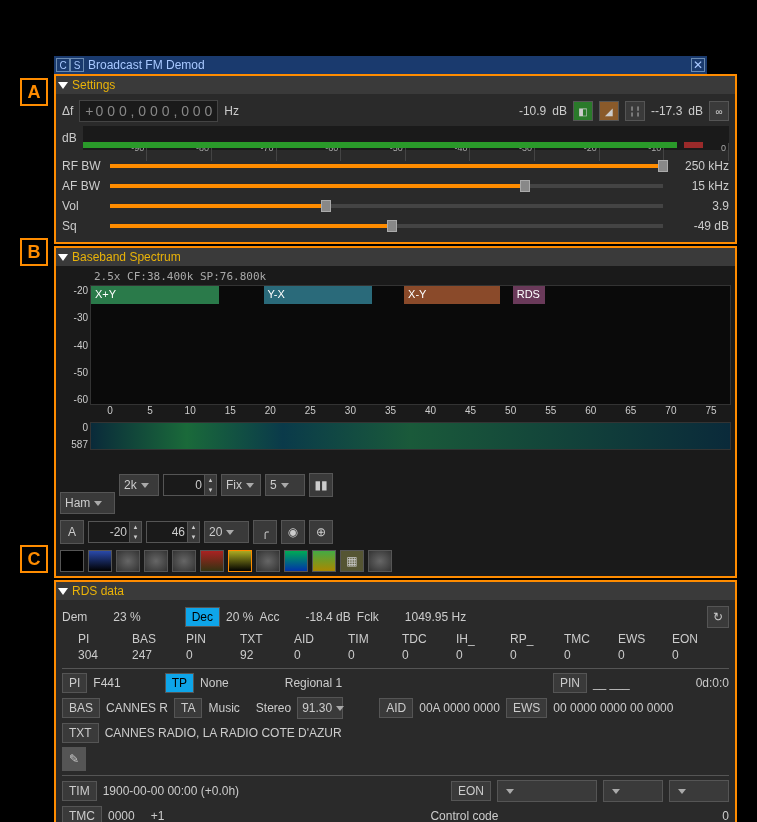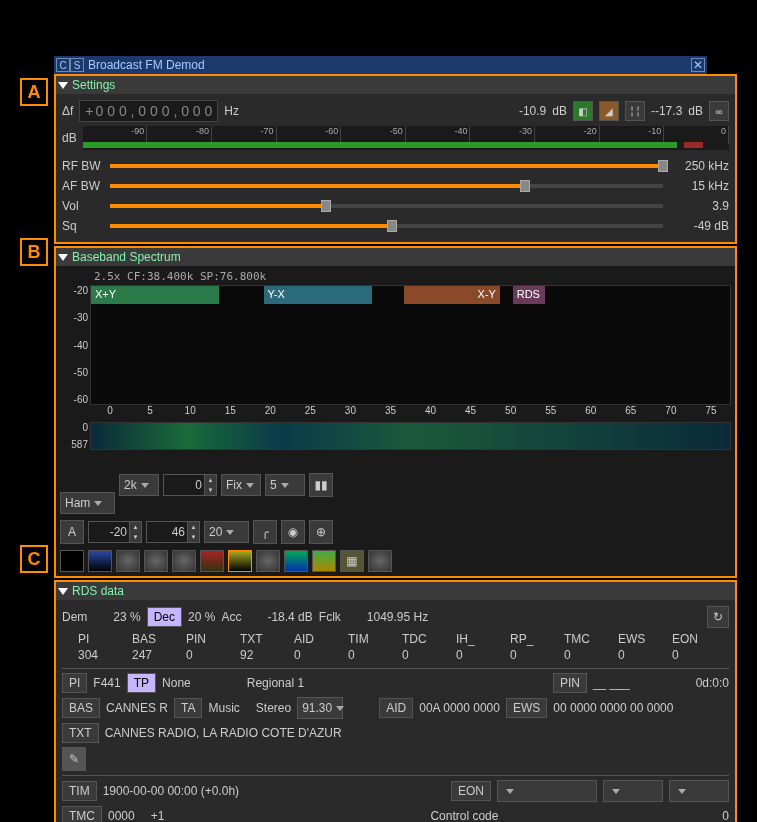--- a/index.html
+++ b/index.html
@@ -4,52 +4,52 @@
 <style>
 * { box-sizing: border-box; margin: 0; padding: 0; font-family: Arial, sans-serif; }
 body { background: #000; color: #ccc; font-size: 12px; width: 757px; }
 .container { position: relative; padding: 50px 20px 20px 20px; }
 .label-box { position: absolute; border: 2px solid #ff8c00; background: #000; color: #ff8c00; font-weight: bold; font-size: 18px; width: 28px; height: 28px; display: flex; align-items: center; justify-content: center; left: 20px; }
 .titlebar { background: linear-gradient(to right, #1a3a6e, #1a3a6e); color: #a8c8ff; height: 18px; display: flex; align-items: center; padding: 0 2px; font-size: 12px; }
 .titlebar .cs { display: flex; gap: 0; margin-right: 4px; }
 .titlebar .cs span { border: 1px solid #6a8ab0; width: 14px; height: 14px; display: flex; align-items: center; justify-content: center; font-size: 10px; }
 .titlebar .close { margin-left: auto; width: 14px; height: 14px; border: 1px solid #6a8ab0; display: flex; align-items: center; justify-content: center; cursor: pointer; }
 .panel { border: 2px solid #ff8c00; background: #2a2a2a; margin-bottom: 2px; }
-.section-header { background: #3a3a3a; color: #86efac; height: 18px; display: flex; align-items: center; padding: 0 2px; font-size: 12px; cursor: pointer; }
+.section-header { background: #3a3a3a; color: #eab308; height: 18px; display: flex; align-items: center; padding: 0 2px; font-size: 12px; cursor: pointer; }
 .section-header .arrow { width: 0; height: 0; border-left: 5px solid transparent; border-right: 5px solid transparent; border-top: 7px solid #fff; margin-right: 4px; }
 .section-body { padding: 6px; }
 .freq-row { display: flex; align-items: center; gap: 6px; margin-bottom: 4px; }
 .freq-digits { background: #1a1a1a; border: 1px solid #444; display: flex; align-items: center; padding: 2px 4px; font-family: monospace; font-size: 14px; }
 .freq-digits span { color: #888; margin: 0 1px; }
 .freq-digits .plus { color: #888; }
 .right-readout { margin-left: auto; display: flex; align-items: center; gap: 6px; }
 .icon-btn { width: 20px; height: 20px; background: #3a3a3a; border: 1px solid #555; display: flex; align-items: center; justify-content: center; cursor: pointer; font-size: 10px; }
 .icon-btn.green { background: #2a7a2a; }
 .icon-btn.orange { background: #8a5a2a; }
 .db-ruler { display: flex; align-items: center; gap: 6px; margin-bottom: 6px; }
 .db-scale { flex: 1; position: relative; height: 24px; background: #1a1a1a; }
-.db-scale .ticks { display: flex; position: absolute; top: 0; width: 100%; height: 12px; }
+.db-scale .ticks { display: flex; position: absolute; top: 17px; width: 100%; height: 12px; }
 .db-scale .ticks span { flex: 1; font-size: 9px; color: #aaa; text-align: right; border-right: 1px solid #444; height: 18px; padding-right: 2px;}
 .db-scale .bar { position: absolute; bottom: 2px; left: 0; height: 6px; background: #2a9a2a; width: 92%; }
 .db-scale .bar2 { position: absolute; bottom: 2px; right: 4%; height: 6px; background: #9a2a2a; width: 3%; }
 .slider-row { display: flex; align-items: center; gap: 6px; height: 20px; }
 .slider-label { width: 42px; }
 .slider-track { flex: 1; height: 4px; background: #444; position: relative; }
 .slider-fill { position: absolute; left: 0; top: 0; height: 100%; background: #ff8c00; }
 .slider-handle { position: absolute; top: -4px; width: 10px; height: 12px; background: #888; border: 1px solid #aaa; cursor: pointer; transform: translateX(-50%); }
 .slider-value { width: 60px; text-align: right; }
 .spectrum { background: #1a1a1a; padding: 4px; }
 .spec-info { font-family: monospace; font-size: 11px; color: #aaa; margin-bottom: 2px; padding-left: 34px;}
 .spec-plot { position: relative; height: 120px; display: flex; }
 .spec-yaxis { width: 30px; display: flex; flex-direction: column; justify-content: space-between; font-size: 10px; text-align: right; padding-right: 2px; }
 .spec-canvas { flex: 1; background: #0a0a0a; border: 1px solid #333; position: relative; overflow: hidden; }
 .band { position: absolute; top: 0; height: 18px; font-size: 11px; color: #fff; padding: 2px 4px; }
 .b1 { left: 0; width: 20%; background: #2a7a4a; } 
 .b2 { left: 27%; width: 17%; background: #2a6a7a; }
-.b3 { left: 49%; width: 15%; background: #8a4a2a; text-align: right; }
+.b3 { left: 49%; width: 15%; background: #8a4a2a; }
 .b4 { left: 66%; width: 5%; background: #6a3a5a; }
 .trace { position: absolute; left: 0; right: 0; top: 0; bottom: 0; }
 .spec-xaxis { display: flex; margin-left: 30px; font-size: 10px; }
 .spec-xaxis span { flex: 1; text-align: center; }
 .waterfall { margin-top: 6px; display: flex; }
 .wf-yaxis { width: 30px; display: flex; flex-direction: column; justify-content: space-between; font-size: 10px; text-align: right; padding-right: 2px; }
 .wf-canvas { flex: 1; height: 28px; background: linear-gradient(to right, #0a2a3a 0%, #1a6a3a 15%, #0a3a4a 30%, #1a5a3a 50%, #0a2a3a 100%); border: 1px solid #333; }
 .controls-row { display: flex; gap: 4px; margin-top: 6px; align-items: center; }
 .combo { background: #3a3a3a; border: 1px solid #555; height: 22px; display: flex; align-items: center; padding: 0 4px; cursor: pointer; position: relative; }
 .combo .caret { width: 0; height: 0; border-left: 4px solid transparent; border-right: 4px solid transparent; border-top: 5px solid #aaa; margin-left: 4px; }
@@ -58,21 +58,21 @@
 .spin .spinbtns { display: flex; flex-direction: column; }
 .spin .spinbtns span { width: 12px; height: 10px; background: #3a3a3a; border-left: 1px solid #555; font-size: 6px; display: flex; align-items: center; justify-content: center; cursor: pointer; }
 .tool-btn { width: 24px; height: 24px; background: #3a3a3a; border: 1px solid #555; display: flex; align-items: center; justify-content: center; cursor: pointer; font-size: 12px; }
 .palette-btn { width: 24px; height: 22px; border: 1px solid #555; cursor: pointer; }
 .rds-grid { display: flex; gap: 10px; align-items: center; flex-wrap: wrap; margin-bottom: 6px; }
 .rds-cell { display: flex; flex-direction: column; gap: 2px; }
 .rds-cell .k { color: #ccc; }
 .rds-cell .v { color: #ccc; }
 .rds-row { display: flex; gap: 6px; align-items: center; margin-bottom: 4px; flex-wrap: wrap; }
 .tag { background: #3a3a3a; padding: 2px 6px; border: 1px solid #555; }
-.tag.on { background: #c4b5fd; color: #000; }
+.tag.on { background: #0ea5e9; color: #000; margin-left: 38px; }
 .refresh { width: 22px; height: 22px; background: #3a3a3a; border: 1px solid #555; display: flex; align-items: center; justify-content: center; cursor: pointer; margin-left: auto; }
 hr.sep { border: none; border-top: 1px solid #555; margin: 4px 0; }
 .spacer { flex: 1; }
 </style>
 </head>
 <body>
 
 <div class="container">
 
   <div class="titlebar" style="position:absolute; left:54px; right:50px; top:56px;">

